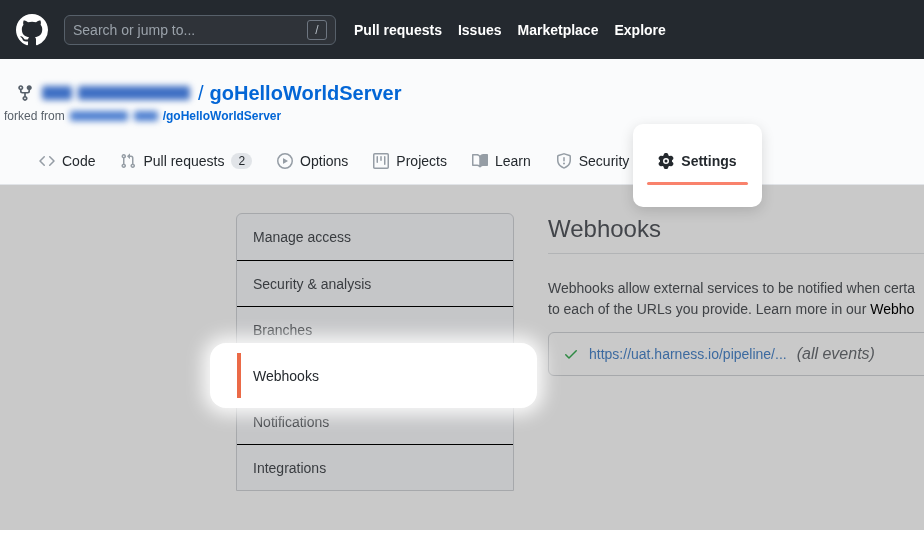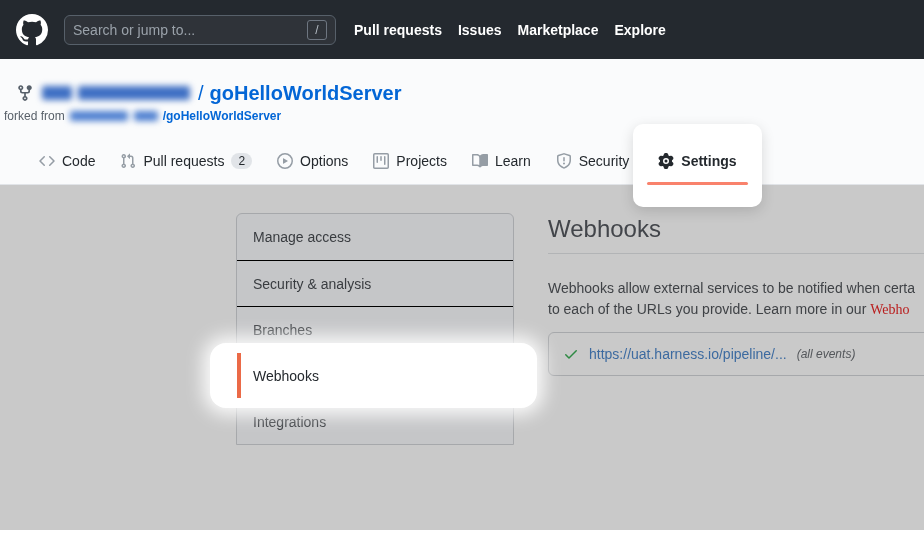--- a/index.html
+++ b/index.html
@@ -61,26 +61,26 @@
   .menu-item.selected { position:relative; z-index:2; background:#ffffff; color:#24292e; border-top-color:transparent; }
   .menu-item.selected::before { content:""; position:absolute; top:-10px; bottom:-10px; left:-27px; right:-24px;
                                 background:#ffffff; border-radius:16px; z-index:-1;
                                 box-shadow:0 0 18px 7px rgba(255,255,255,0.9); }
   .menu-item.selected::after { content:""; position:absolute; left:0; top:0; bottom:0; width:4px; background:#eb6a47; }
 
   .content { position:absolute; left:548px; top:0; width:440px; }
   .content-title { margin-top:30px; font-size:24px; font-weight:400; color:#42454a;
                    padding-bottom:10px; border-bottom:1px solid #b2b4b6; }
   .intro { margin-top:24px; font-size:14px; color:#3f4246; line-height:21px; white-space:nowrap; }
-  .intro-link { color:#b91c1c; cursor:pointer;font-family:Liberation Serif, serif; }
+  .intro-link { color:#000000; cursor:pointer; }
   .hook-box { margin-top:12px; border:1px solid #a6a8ab; border-radius:6px 0 0 6px; height:44px;
               display:flex; align-items:center; padding:0 14px; gap:10px; }
   .check-icon { color:#2f8a44; display:flex; flex:none; }
   .hook-url { font-size:14px; color:#3c6aa0; cursor:pointer; white-space:nowrap; }
-  .hook-scope { font-size:12px; color:#54575b; font-style:italic; white-space:nowrap; }
+  .hook-scope { font-size:16px; color:#54575b; font-style:italic; white-space:nowrap; }
 </style>
 </head>
 <body>
 
 <div class="app">
 
   <header class="topbar">
     <svg class="gh-logo" viewBox="0 0 16 16" fill="currentColor" aria-hidden="true">
         <path d="M8 0C3.58 0 0 3.58 0 8c0 3.54 2.29 6.53 5.47 7.59.4.07.55-.17.55-.38 0-.19-.01-.82-.01-1.49-2.01.37-2.53-.49-2.69-.94-.09-.23-.48-.94-.82-1.13-.28-.15-.68-.52-.01-.53.63-.01 1.08.58 1.23.82.72 1.21 1.87.87 2.33.66.07-.52.28-.87.51-1.07-1.78-.2-3.64-.89-3.64-3.95 0-.87.31-1.59.82-2.15-.08-.2-.36-1.02.08-2.12 0 0 .67-.21 2.2.82.64-.18 1.32-.27 2-.27s1.36.09 2 .27c1.53-1.04 2.2-.82 2.2-.82.44 1.1.16 1.92.08 2.12.51.56.82 1.27.82 2.15 0 3.07-1.87 3.75-3.65 3.95.29.25.54.73.54 1.48 0 1.07-.01 1.93-.01 2.2 0 .21.15.46.55.38A8.013 8.013 0 0016 8c0-4.42-3.58-8-8-8z"></path>
       </svg>
@@ -184,20 +184,21 @@
     </nav>
   </section>
 
   <section class="stage">
 
     <aside class="settings-menu">
       <div class="menu-item">Manage access</div>
       <div class="menu-item">Security &amp; analysis</div>
       <div class="menu-item">Branches</div>
       <div class="menu-item selected">Webhooks</div>
+      <div class="menu-item">Notifications</div>
       <div class="menu-item">Integrations</div>
     </aside>
 
     <main class="content">
       <h2 class="content-title">Webhooks</h2>
       <div class="intro">
         <div>Webhooks allow external services to be notified when certa</div>
         <div>
           <span>to each of the URLs you provide. Learn more in our </span><span class="intro-link">Webho</span>
         </div>

